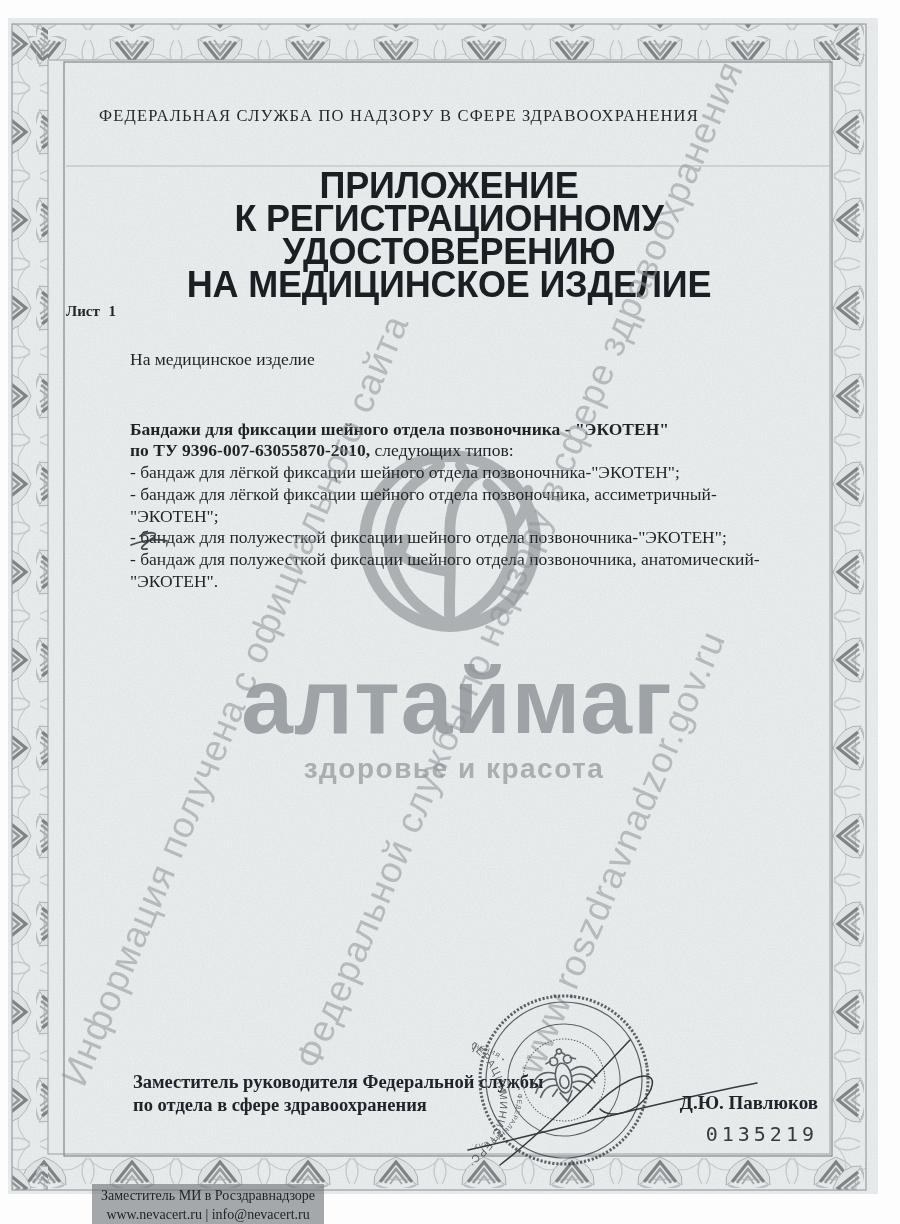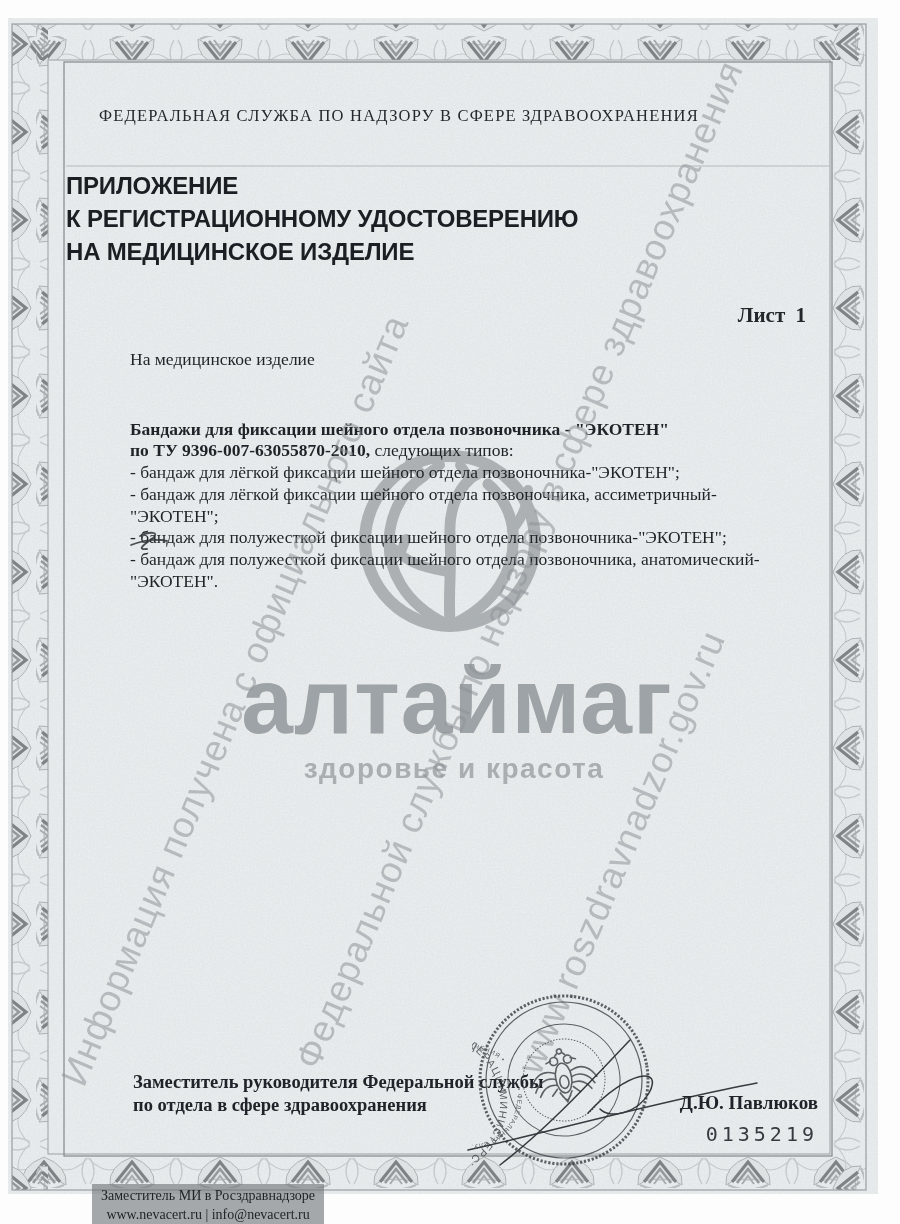--- a/index.html
+++ b/index.html
@@ -5,29 +5,29 @@
   html,body{margin:0;padding:0;background:#ffffff;}
   #canvas{position:relative;width:900px;height:1224px;overflow:hidden;background:#fdfdfd;
           font-family:"Liberation Serif", serif;}
   
   .sheet{position:absolute;left:8px;top:18px;width:870px;height:1176px;background:#eceff0;}
   .abs{position:absolute;}
   svg{display:block;}
   
   .agency{position:absolute;left:66px;width:666px;text-align:center;
           font-size:16.5px;letter-spacing:1.2px;color:#25292d;}
-  .titles{position:absolute;left:66px;top:169px;width:766px;
-          font-family:"Liberation Sans", sans-serif;font-weight:700;font-size:24px;
+  .titles{position:absolute;left:66px;top:169px;width:766px;text-align:center;
+          font-family:"Liberation Sans", sans-serif;font-weight:700;font-size:36px;
           line-height:33px;letter-spacing:-0.2px;color:#1b1f23;}
   .dateline{position:absolute;left:66px;top:274px;width:766px;text-align:center;
             font-weight:700;font-size:20px;color:#1d2125;}
   .dateline span{white-space:pre;}
   .dateline .gap{display:inline-block;width:44px;}
-  .sheetno{position:absolute;left:66px;top:303px;width:740px;text-align:right;
-           font-weight:700;font-size:21px;word-spacing:5px;color:#23272b;}
+  .sheetno{position:absolute;left:66px;top:303px;width:740px;text-align:left;
+           font-weight:700;font-size:15px;word-spacing:5px;color:#23272b;}
   .bodytext{position:absolute;left:130px;top:349px;width:690px;font-size:17.5px;
             line-height:21.7px;color:#1f2327;}
   .bodytext .b{font-weight:700;margin-top:48px;}
   .signpost{position:absolute;left:133px;top:1071px;font-weight:700;font-size:18.5px;
             line-height:22.5px;color:#20242a;}
   .signname{position:absolute;left:640px;top:1092px;width:178px;text-align:right;
             font-weight:700;font-size:19px;color:#20242a;}
   .serial{position:absolute;left:640px;top:1122px;width:178px;text-align:right;
           font-family:"DejaVu Sans Mono", monospace;font-size:20px;letter-spacing:4px;
           color:#343a3f;}

